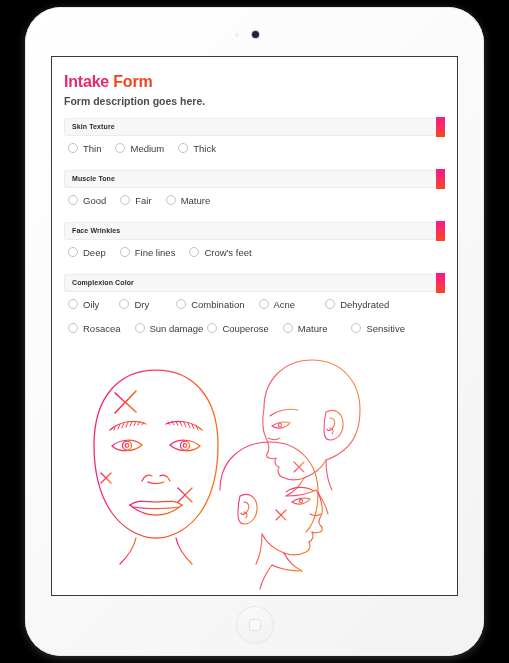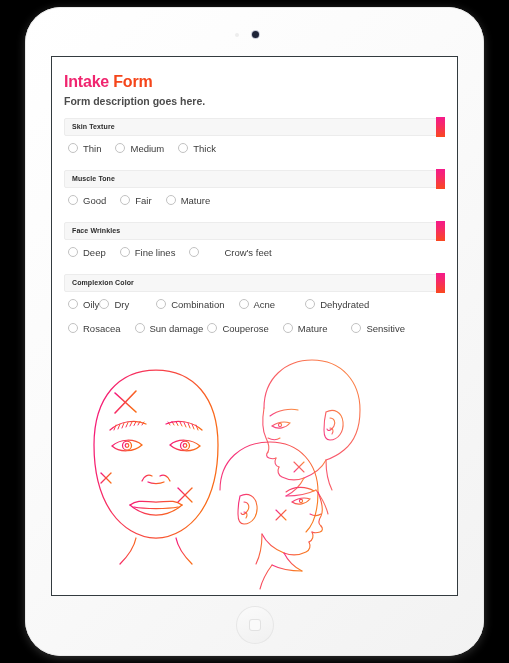--- a/index.html
+++ b/index.html
@@ -147,33 +147,33 @@
               </div>
               <div class="opts">
                 <label class="opt" style="margin-right: 14px;">
                   <span class="radio"></span>
                   <span class="opt-label">Deep</span>
                 </label>
                 <label class="opt" style="margin-right: 14px;">
                   <span class="radio"></span>
                   <span class="opt-label">Fine lines</span>
                 </label>
-                <label class="opt" style="margin-right: 30px; gap: 20px;">
+                <label class="opt" style="margin-right: 30px;">
                   <span class="radio"></span>
                   <span class="opt-label">Crow's feet</span>
                 </label>
               </div>
             </div>
             <div class="section">
               <div class="sec-head">
                 <span class="sec-head-label">Complexion Color</span>
                 <span class="sec-accent"></span>
               </div>
               <div class="opts">
-                <label class="opt" style="margin-right: 0;">
+                <label class="opt" style="margin-right: 20px;">
                   <span class="radio"></span>
                   <span class="opt-label">Oily</span>
                 </label>
                 <label class="opt" style="margin-right: 27px;">
                   <span class="radio"></span>
                   <span class="opt-label">Dry</span>
                 </label>
                 <label class="opt" style="margin-right: 14px;">
                   <span class="radio"></span>
                   <span class="opt-label">Combination</span>

